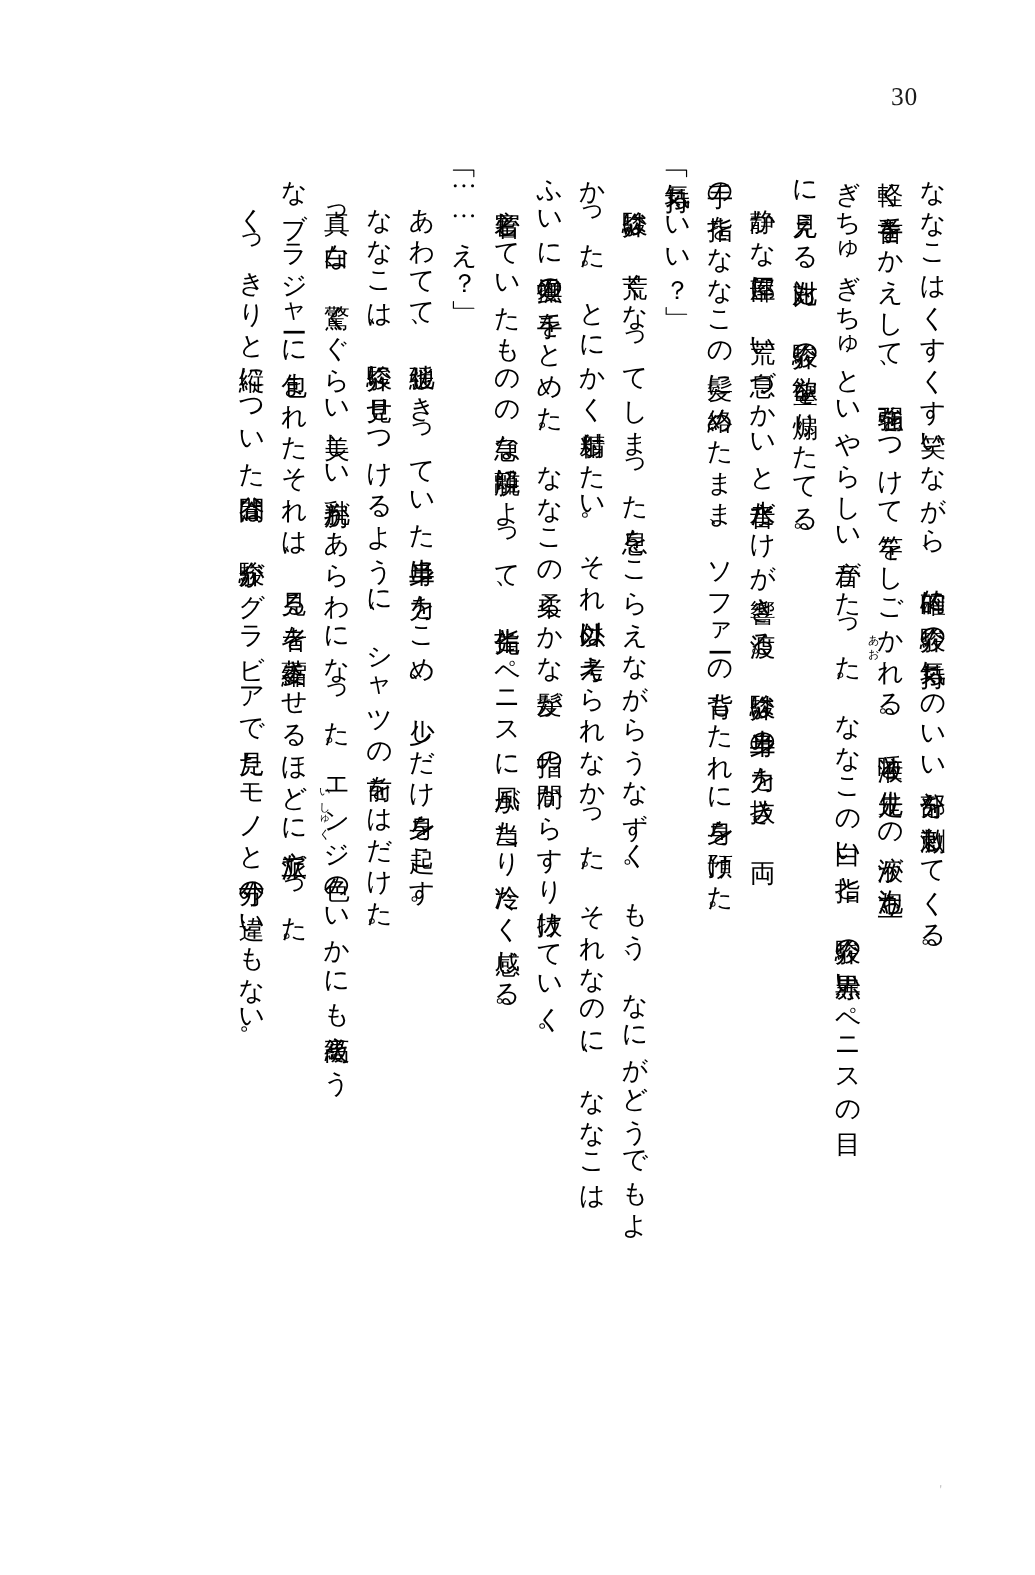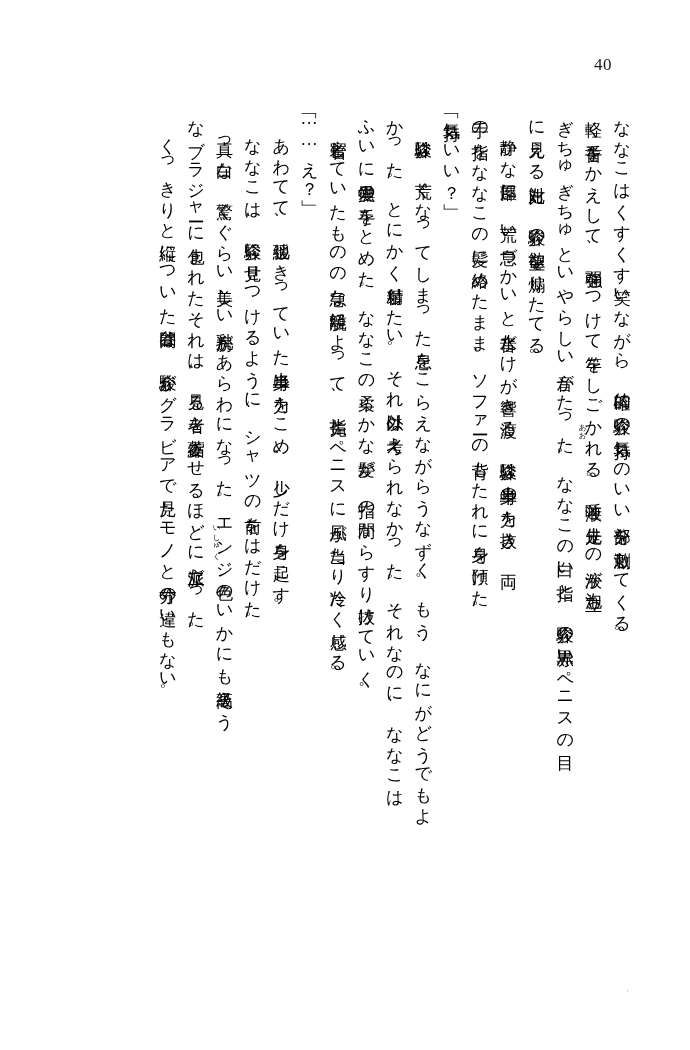--- a/index.html
+++ b/index.html
@@ -74,21 +74,21 @@
     right: 62px;
     font-size: 9px;
     color: #b9b9b9;
   }
 </style>
 </head>
 <body>
 
 <div id="page">
 
-  <div id="page-number">40</div>
+  <div id="page-number">30</div>
 
   <div id="text-block">
     <div class="col">ななこはくすくす笑いながら、的確に駿介の気持ちのいい部分を刺激してくる。</div>
     <div class="col">軽く手首をかえして、強弱をつけて竿をしごかれる。唾液と先走りの液が泡立ち、</div>
     <div class="col">ぎちゅぎちゅといやらしい音がたった。ななこの白い指と、駿介の赤黒いペニスの目</div>
     <div class="col">に見える対比も、駿介の欲望を煽りたてる。</div>
     <div class="col">　静かな部屋に、荒い息づかいと水音だけが響き渡る。駿介は上半身の力を抜き、両</div>
     <div class="col">手の指をななこの髪に絡めたまま、ソファーの背もたれに身を預けた。</div>
     <div class="col">「気持ちいい？」</div>
     <div class="col">　駿介は、荒くなってしまった息をこらえながらうなずく。もう、なにがどうでもよ</div>

